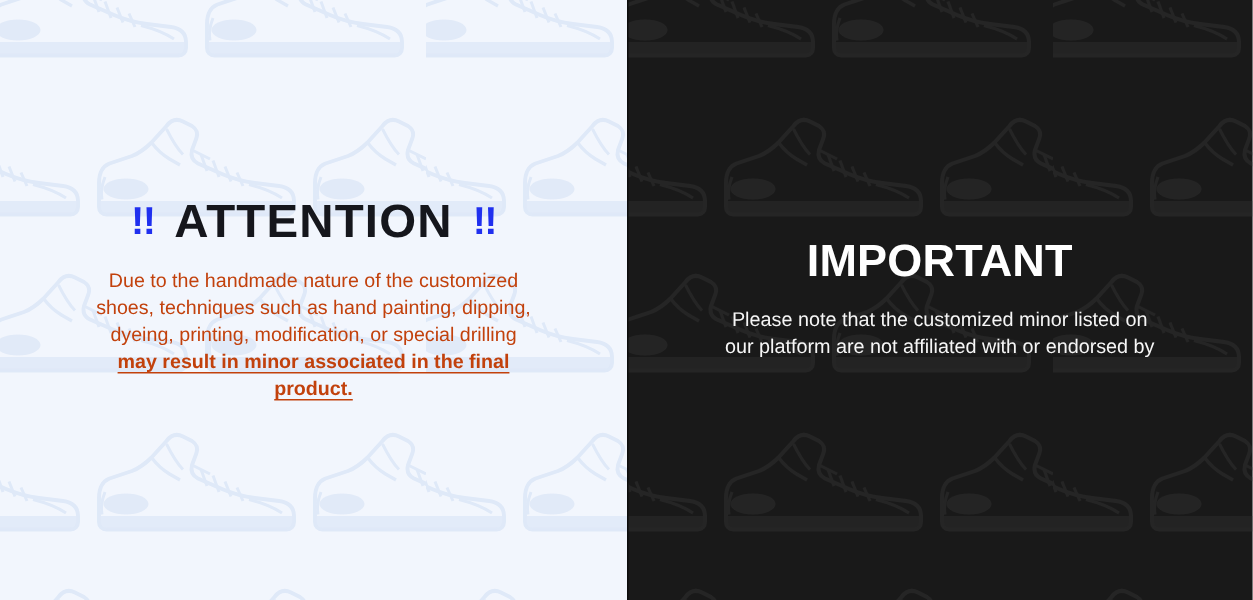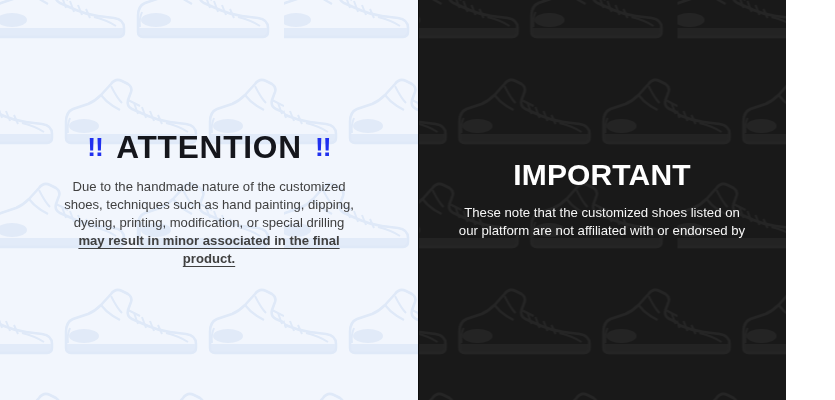--- a/index.html
+++ b/index.html
@@ -30,21 +30,21 @@
     background-color: #f2f6fd;
     overflow: hidden;
     display: flex;
     align-items: center;
     justify-content: center;
   }
 
   
   .panel-right {
     position: relative;
-    width: 368px;
+    width: 417px;
     height: 400px;
     background-color: #191919;
     overflow: hidden;
     display: flex;
     align-items: center;
     justify-content: center;
   }
 
   .pattern-layer {
     position: absolute;
@@ -107,21 +107,21 @@
   }
 
   
   .body-text {
     font-family: "Liberation Sans", sans-serif;
     font-size: 13.1px;
     line-height: 1.37;
     margin: 0;
   }
   .panel-left .body-text {
-    color: #404040;
+    color: #c2410c;
   }
   .panel-right .body-text {
     color: #f6f6f6;
     font-size: 13.2px;
     line-height: 1.35;
   }
   .body-text .ln {
     display: block;
     white-space: nowrap;
   }
@@ -248,20 +248,20 @@
         <rect x="0" y="0" width="417" height="400" fill="url(#patD)"></rect>
       </svg>
     </div>
 
     <div class="content">
       <div class="heading-disclaimer">
         <span class="dline">IMPORTANT</span>
       </div>
 
       <p class="body-text">
-        <span class="ln ln-normal">These note that the customized shoes listed on</span>
+        <span class="ln ln-normal">Please note that the customized minor listed on</span>
         <span class="ln ln-normal">our platform are not affiliated with or endorsed by</span>
       </p>
     </div>
   </div>
 
   <div class="divider"></div>
 </div>
 
 </body></html>

